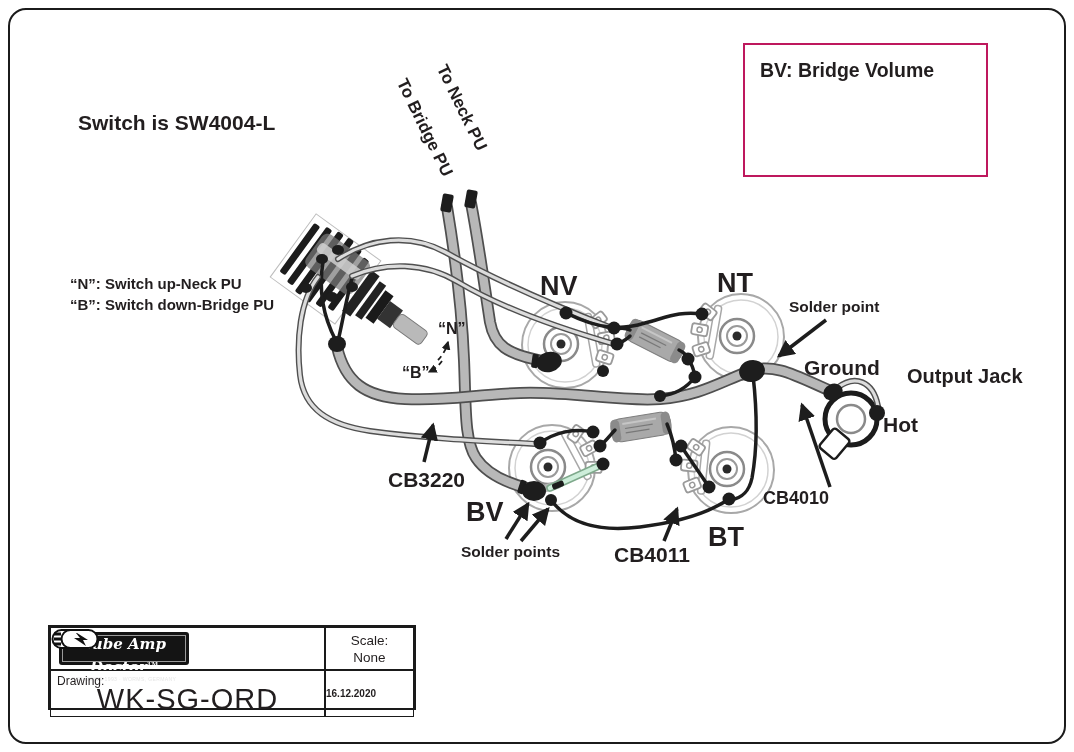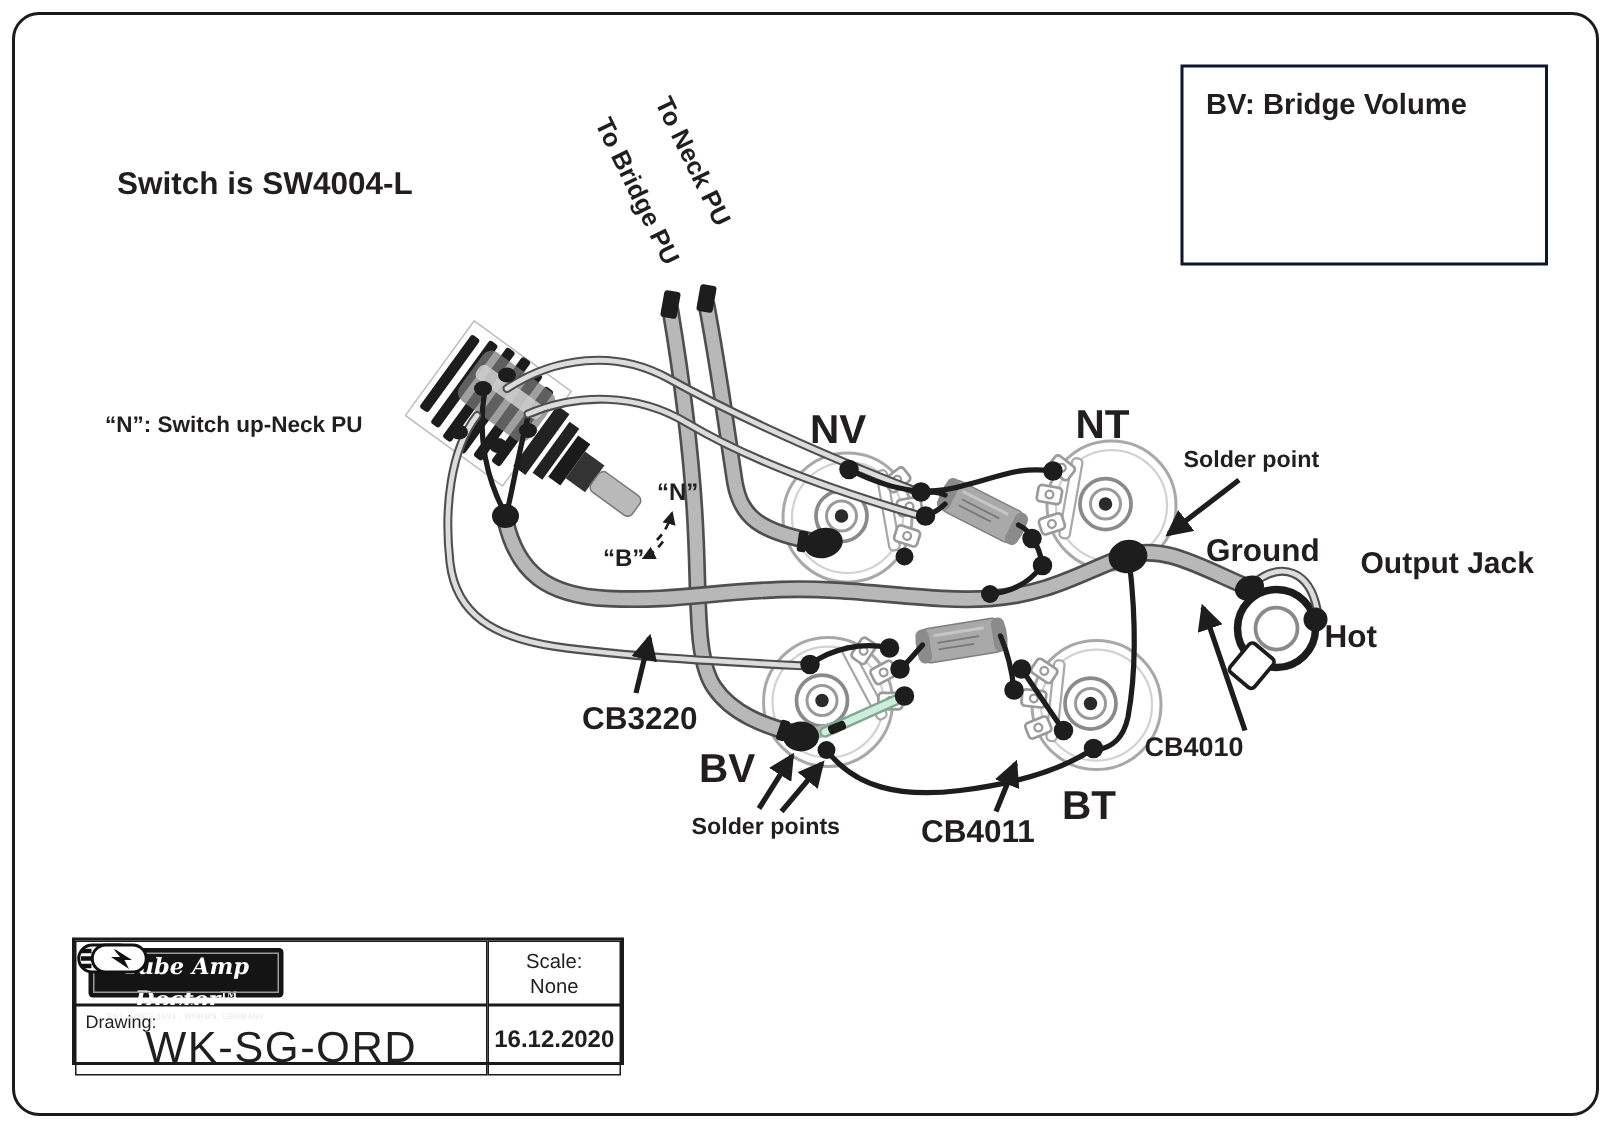--- a/index.html
+++ b/index.html
@@ -5,22 +5,22 @@
   html,body{margin:0;padding:0;background:#888;}
   .canvas{position:relative;width:1074px;height:752px;background:#ffffff;overflow:hidden;
           font-family:"Liberation Sans",sans-serif;color:var(--text,#221e1f);}
   .page-border{position:absolute;left:8px;top:8px;right:8px;bottom:8px;
           border:2.5px solid #1b1b1b;border-radius:18px;pointer-events:none;}
   svg{position:absolute;left:0;top:0;}
   .lbl{position:absolute;font-weight:bold;white-space:nowrap;line-height:1.1;}
   .rot{transform-origin:0 0;transform:rotate(64deg);}
   
   .legend{position:absolute;left:743px;top:43px;width:245px;height:134px;
-          border:2px solid #0f172a;background:#fff;box-sizing:border-box;
-          padding:11px 0 0 15px;margin-left:44px;}
+          border:2px solid #be185d;background:#fff;box-sizing:border-box;
+          padding:11px 0 0 15px;}
   .legend .line{font-weight:bold;font-size:19.5px;line-height:29.5px;white-space:pre;}
   
   .we{stroke:var(--wire_edge);stroke-width:12;fill:none;stroke-linecap:round;}
   .wc{stroke:var(--wire_gray);stroke-width:8.5;fill:none;stroke-linecap:round;}
   .te{stroke:var(--wire_edge);stroke-width:6;fill:none;stroke-linecap:round;}
   .tc{stroke:var(--wire_thin);stroke-width:3.2;fill:none;stroke-linecap:round;}
   .ge{stroke:var(--green_edge);stroke-width:7.5;fill:none;stroke-linecap:round;}
   .gc{stroke:var(--green_wire);stroke-width:4.5;fill:none;stroke-linecap:round;}
   .blk{stroke:var(--line_black);stroke-width:3.5;fill:none;stroke-linecap:round;}
   .dot{fill:var(--line_black);}
@@ -35,21 +35,21 @@
   .logo-plate{width:130px;height:33px;background:#141414;border-radius:3px;
           outline:1px solid #9a9a9a;outline-offset:-4px;text-align:center;color:#fff;}
   .logo-brand{font-family:"DejaVu Serif",serif;font-style:italic;font-weight:bold;
           font-size:15px;line-height:20px;margin-top:2px;}
   .logo-tm{font-size:6px;vertical-align:super;font-style:normal;}
   .logo-tag{font-size:6px;letter-spacing:.4px;color:#e6e6e6;transform:scale(.85);transform-origin:center top;}
   .scale-cell{display:flex;flex-direction:column;align-items:center;justify-content:center;
           font-size:13.5px;line-height:17px;}
   .drawing-label{position:absolute;left:6px;top:3px;font-size:12px;}
   .drawing-number{text-align:center;font-size:29px;letter-spacing:1px;margin-top:12px;}
-  .date-cell{display:flex;align-items:center;justify-content:center;font-weight:bold;font-size:16px;}
+  .date-cell{display:flex;align-items:center;justify-content:flex-start;font-weight:bold;font-size:10px;}
 </style>
 </head>
 <body>
 
 <div class="canvas">
 
   <svg width="1074" height="752" viewBox="0 0 1074 752">
     <defs>
       <marker id="ah" viewBox="0 0 10 10" refX="8.5" refY="5" markerWidth="5" markerHeight="5" orient="auto">
         <path d="M0 0 L10 5 L0 10 z" fill="#1d1d1d"></path>
@@ -226,20 +226,21 @@
       <path class="arr" marker-end="url(#ah)" d="M 521 541 L 548 509"></path>
       <path class="arr" marker-end="url(#ah)" d="M 664 541 L 677 509"></path>
       <path class="arr" marker-end="url(#ah)" d="M 830 487 L 802 405"></path>
       <path class="dash" marker-end="url(#ah)" d="M 438 360 Q 445 353 448 342"></path>
       <path class="dash" marker-end="url(#ah)" d="M 442 361 Q 437 368 429 372"></path>
     </g>
   </svg>
 
   <div class="lbl" style="left:78px;top:111px;font-size:21px">Switch is SW4004-L</div>
   <div class="lbl" style="left:70px;top:276px;font-size:15px">“N”: Switch up-Neck PU</div>
+  <div class="lbl" style="left:70px;top:297px;font-size:15px">“B”: Switch down-Bridge PU</div>
   <div class="lbl rot" style="left:449px;top:62px;font-size:17px">To Neck PU</div>
   <div class="lbl rot" style="left:409px;top:76px;font-size:17px">To Bridge PU</div>
   <div class="lbl" style="left:438px;top:320px;font-size:16px">“N”</div>
   <div class="lbl" style="left:402px;top:364px;font-size:16px">“B”</div>
   <div class="lbl" style="left:540px;top:272px;font-size:27px">NV</div>
   <div class="lbl" style="left:717px;top:269px;font-size:27px">NT</div>
   <div class="lbl" style="left:466px;top:498px;font-size:27px">BV</div>
   <div class="lbl" style="left:708px;top:523px;font-size:27px">BT</div>
   <div class="lbl" style="left:789px;top:298px;font-size:15.5px">Solder point</div>
   <div class="lbl" style="left:461px;top:543px;font-size:15.5px">Solder points</div>

